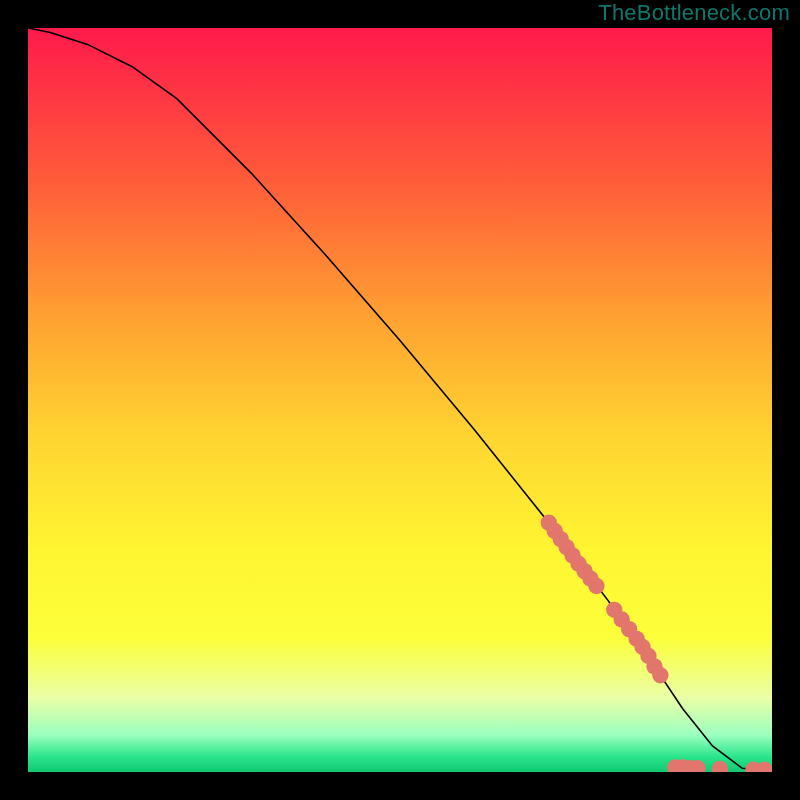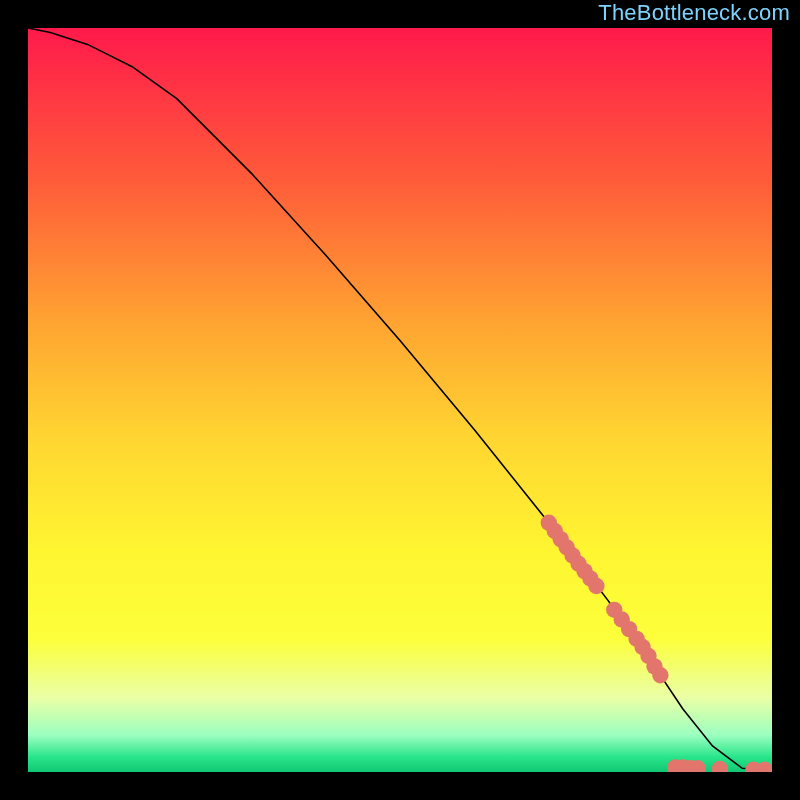--- a/index.html
+++ b/index.html
@@ -8,21 +8,21 @@
     width: 800px;
     height: 800px;
     background: #000;
     position: relative;
     font-family: Arial, Helvetica, sans-serif;
   }
   .watermark {
     position: absolute;
     top: 0px;
     right: 10px;
-    color: #7dd3fc;
+    color: #0f766e;
     font-size: 22px;
     font-weight: 400;
     letter-spacing: 0.2px;
     z-index: 5;
   }
   .plot-area {
     position: absolute;
     left: 28px;
     top: 28px;
     width: 744px;

